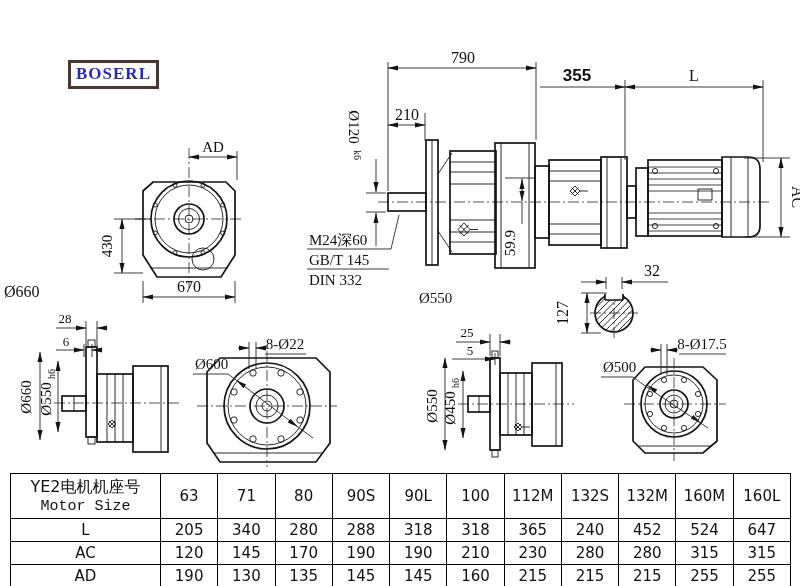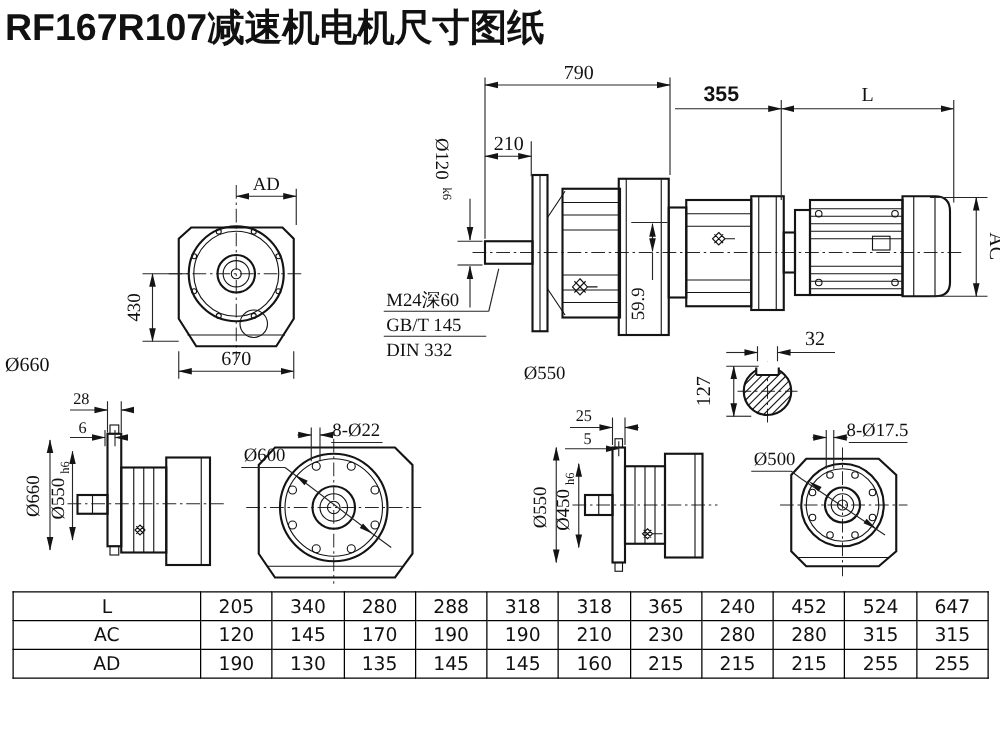--- a/index.html
+++ b/index.html
@@ -29,21 +29,23 @@
                 font:15px "DejaVu Sans",sans-serif;color:#111;padding:0;height:22px;}
   table.spec tr.hd td{height:44px;}
   .hcn{font:16px "DejaVu Sans",sans-serif;line-height:20px;}
   .hen{font:15px "Liberation Mono",monospace;line-height:19px;}
 </style>
 </head>
 <body>
 
 <div class="page">
 
-  <div class="title">RF167R107减速机电机尺寸图纸</div>
+  <div class="logo">
+    <span>BOSERL</span>
+  </div>
 
   <svg class="draw" width="800" height="428" viewBox="0 46 800 428">
     <defs>
       <marker id="a" viewBox="0 0 10 6" refX="9.5" refY="3" markerWidth="11" markerHeight="7" orient="auto-start-reverse" markerUnits="userSpaceOnUse">
         <path d="M0,0.6 L10,3 L0,5.4 Z" fill="#141414"></path>
       </marker>
       <clipPath id="shaftclip">
           <circle cx="614" cy="313" r="19"></circle>
         </clipPath>
     </defs>
@@ -293,20 +295,37 @@
         <col>
         <col>
         <col>
         <col>
         <col>
         <col>
         <col>
         <col>
     </colgroup>
     <tbody>
+        <tr class="hd">
+      <td>
+        <div class="hcn">YE2电机机座号</div>
+        <div class="hen">Motor Size</div>
+      </td>
+      <td>63</td>
+      <td>71</td>
+      <td>80</td>
+      <td>90S</td>
+      <td>90L</td>
+      <td>100</td>
+      <td>112M</td>
+      <td>132S</td>
+      <td>132M</td>
+      <td>160M</td>
+      <td>160L</td>
+    </tr>
     <tr>
       <td>L</td>
       <td>205</td>
       <td>340</td>
       <td>280</td>
       <td>288</td>
       <td>318</td>
       <td>318</td>
       <td>365</td>
       <td>240</td>

